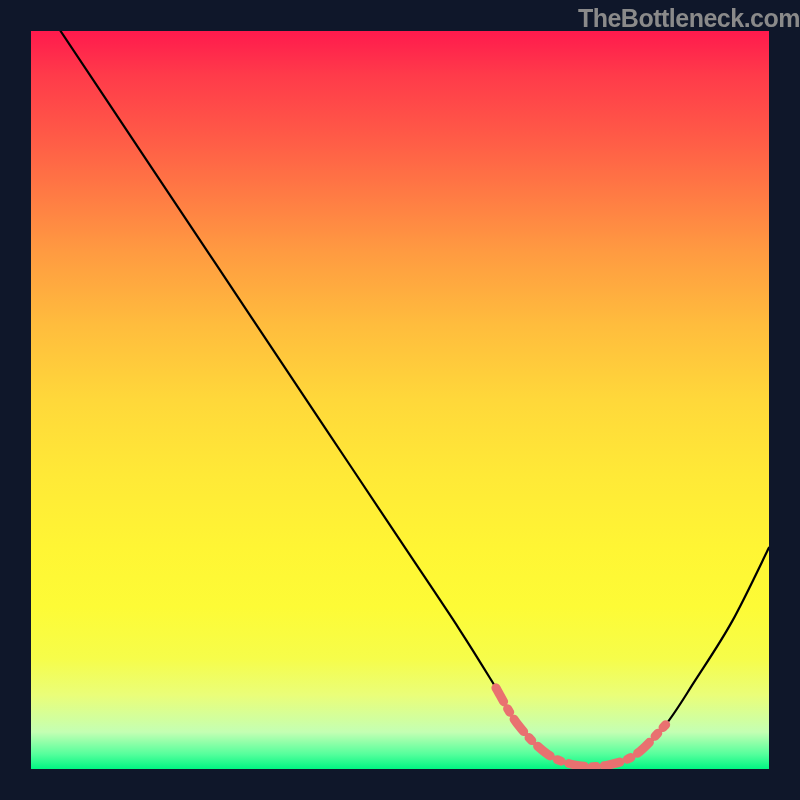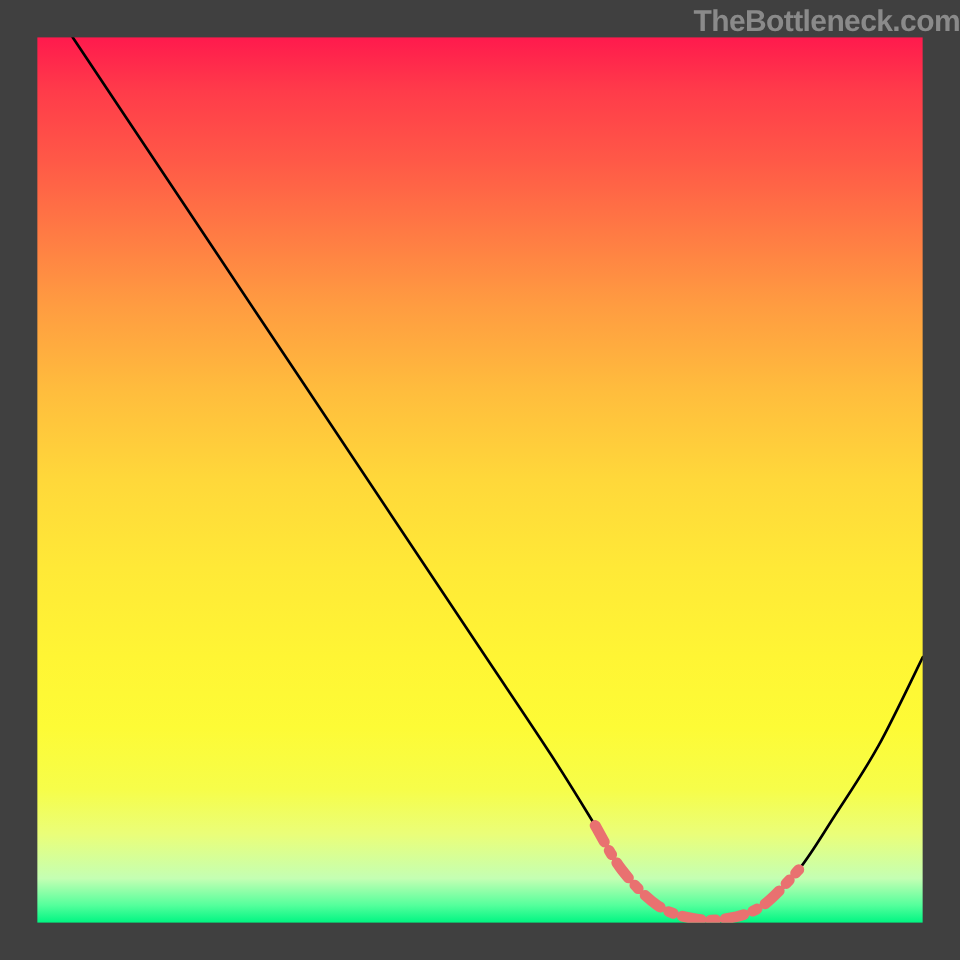--- a/index.html
+++ b/index.html
@@ -7,21 +7,21 @@
     padding: 0;
     width: 800px;
     height: 800px;
     background: #000000;
     overflow: hidden;
   }
   .container {
     position: relative;
     width: 800px;
     height: 800px;
-    background: #404040;
+    background: #0f172a;
   }
   .plot-area {
     position: absolute;
     left: 31px;
     top: 31px;
     width: 738px;
     height: 738px;
     overflow: hidden;
   }
   .gradient-bg {

